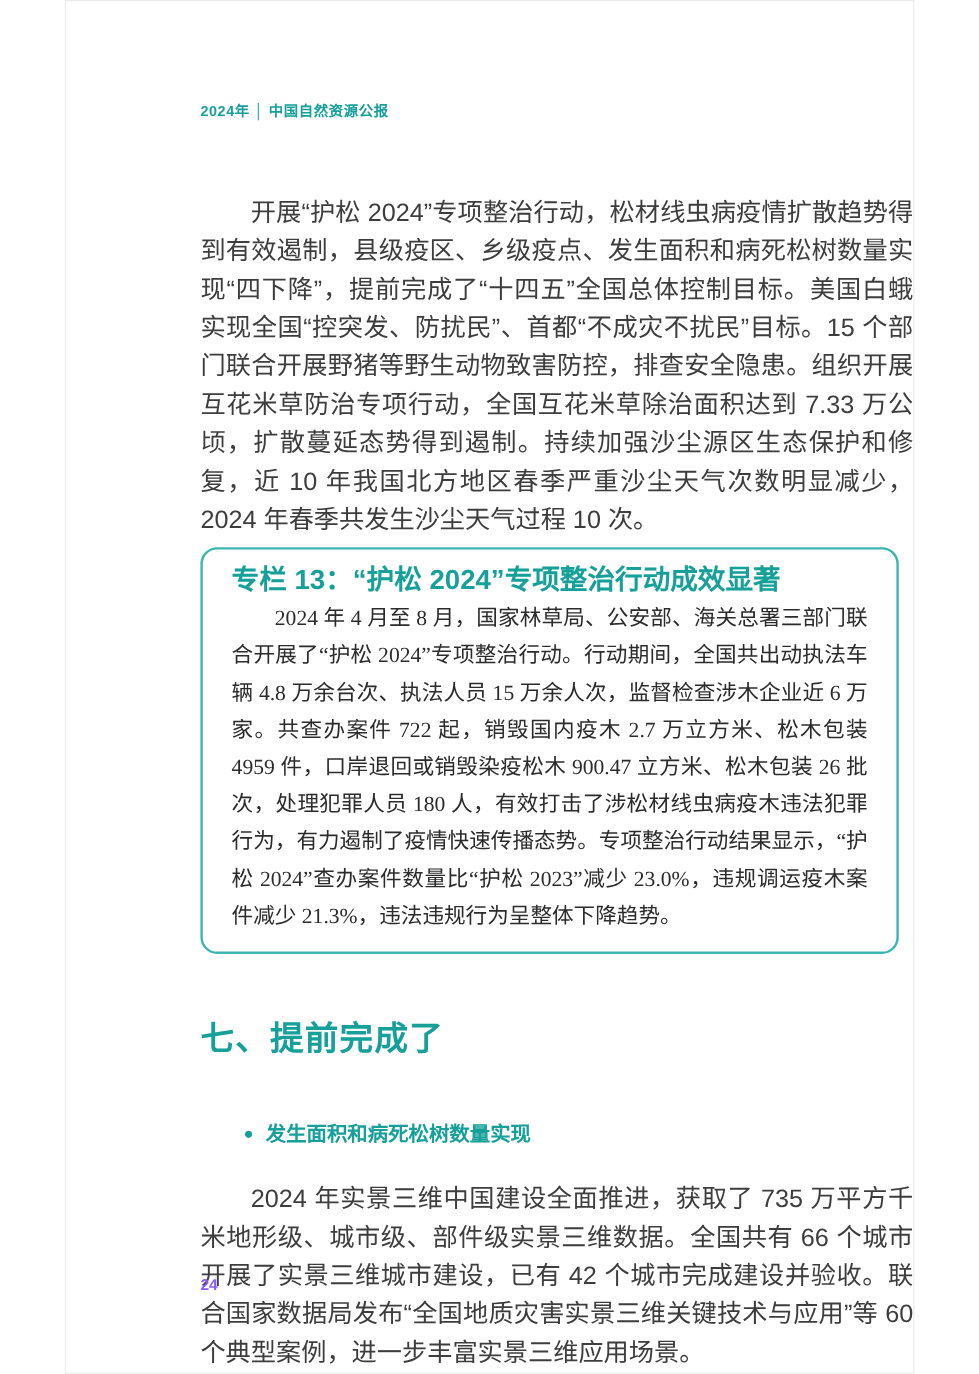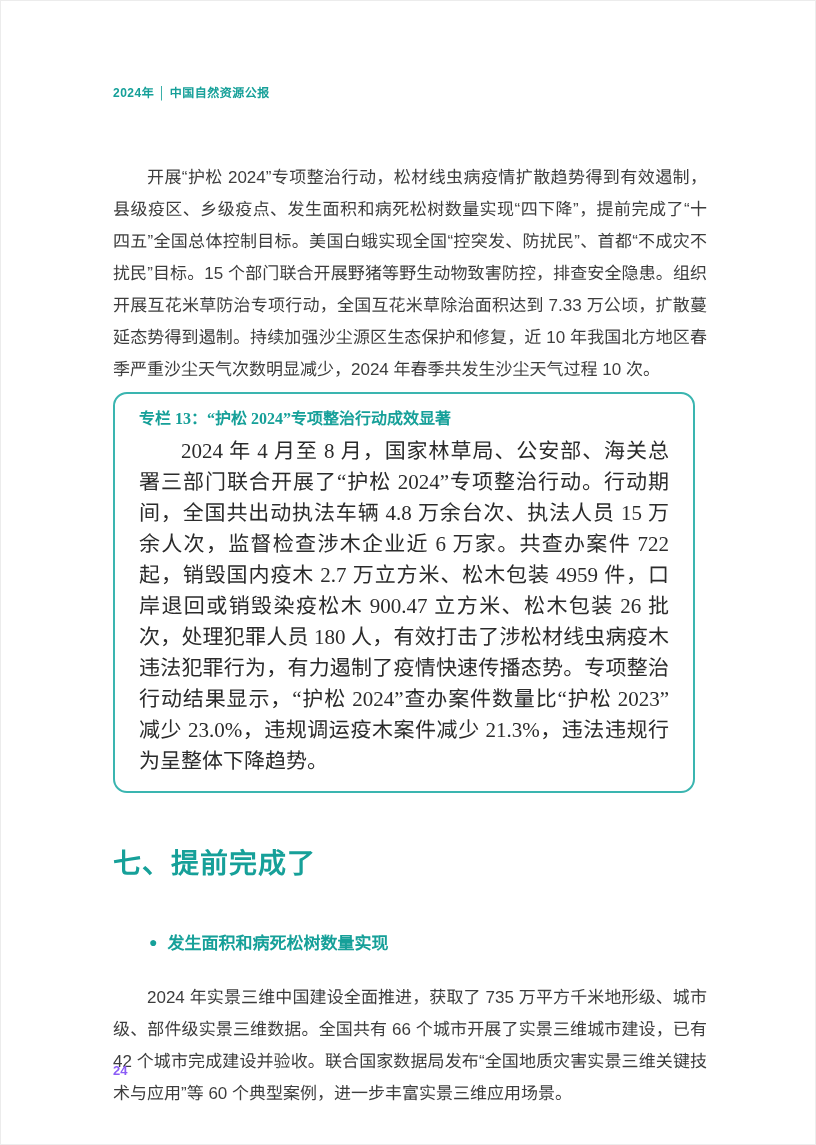--- a/index.html
+++ b/index.html
@@ -2,21 +2,21 @@
 <html lang="zh-CN" style="--accent: #16a099; --panel-border: #3ab5b0;"><head>
 <meta charset="utf-8">
 <style>
   html, body {
     margin: 0;
     padding: 0;
     background: #ffffff;
   }
   .page {
     position: relative;
-    width: 816px;
+    width: 708px;
     height: 1145px;
     margin: 0 auto;
     background: #ffffff;
     box-sizing: border-box;
     border: 1px solid #ececec;
     overflow: hidden;
     font-family: "Liberation Sans", "DejaVu Sans", sans-serif;
   }
   .content {
     position: absolute;
@@ -25,49 +25,48 @@
     width: 594px;
   }
   .running-header {
     margin-top: 82px;
     font-size: 12px;
     font-weight: bold;
     letter-spacing: 0.5px;
     color: var(--accent);
   }
   .body-para {
-    font-size: 17px;
+    font-size: 21px;
     line-height: 32px;
     color: #3d3d3d;
     text-align: justify;
     text-indent: 2em;
     margin: 0;
   }
   .intro-para {
     margin-top: 62px;
   }
   .panel {
     margin-top: 6px;
     border: 2px solid var(--panel-border);
     border-radius: 14px;
     padding: 10px 24px 14px 24px;
     box-sizing: border-box;
     width: 582px;
   }
   .panel-title {
-    font-size: 16px;
+    font-size: 23px;
     font-weight: bold;
     color: var(--accent);
     line-height: 30px;
     margin: 0;
-    font-family: Liberation Serif, serif;
   }
   .panel-body {
     font-family: "Liberation Serif", "DejaVu Serif", serif;
-    font-size: 21px;
+    font-size: 18px;
     line-height: 31px;
     color: #2b2b2b;
     text-align: justify;
     text-indent: 2em;
     margin: 2px 0 0 0;
   }
   .section-heading {
     margin: 48px 0 0 0;
     font-size: 28px;
     font-weight: bold;

